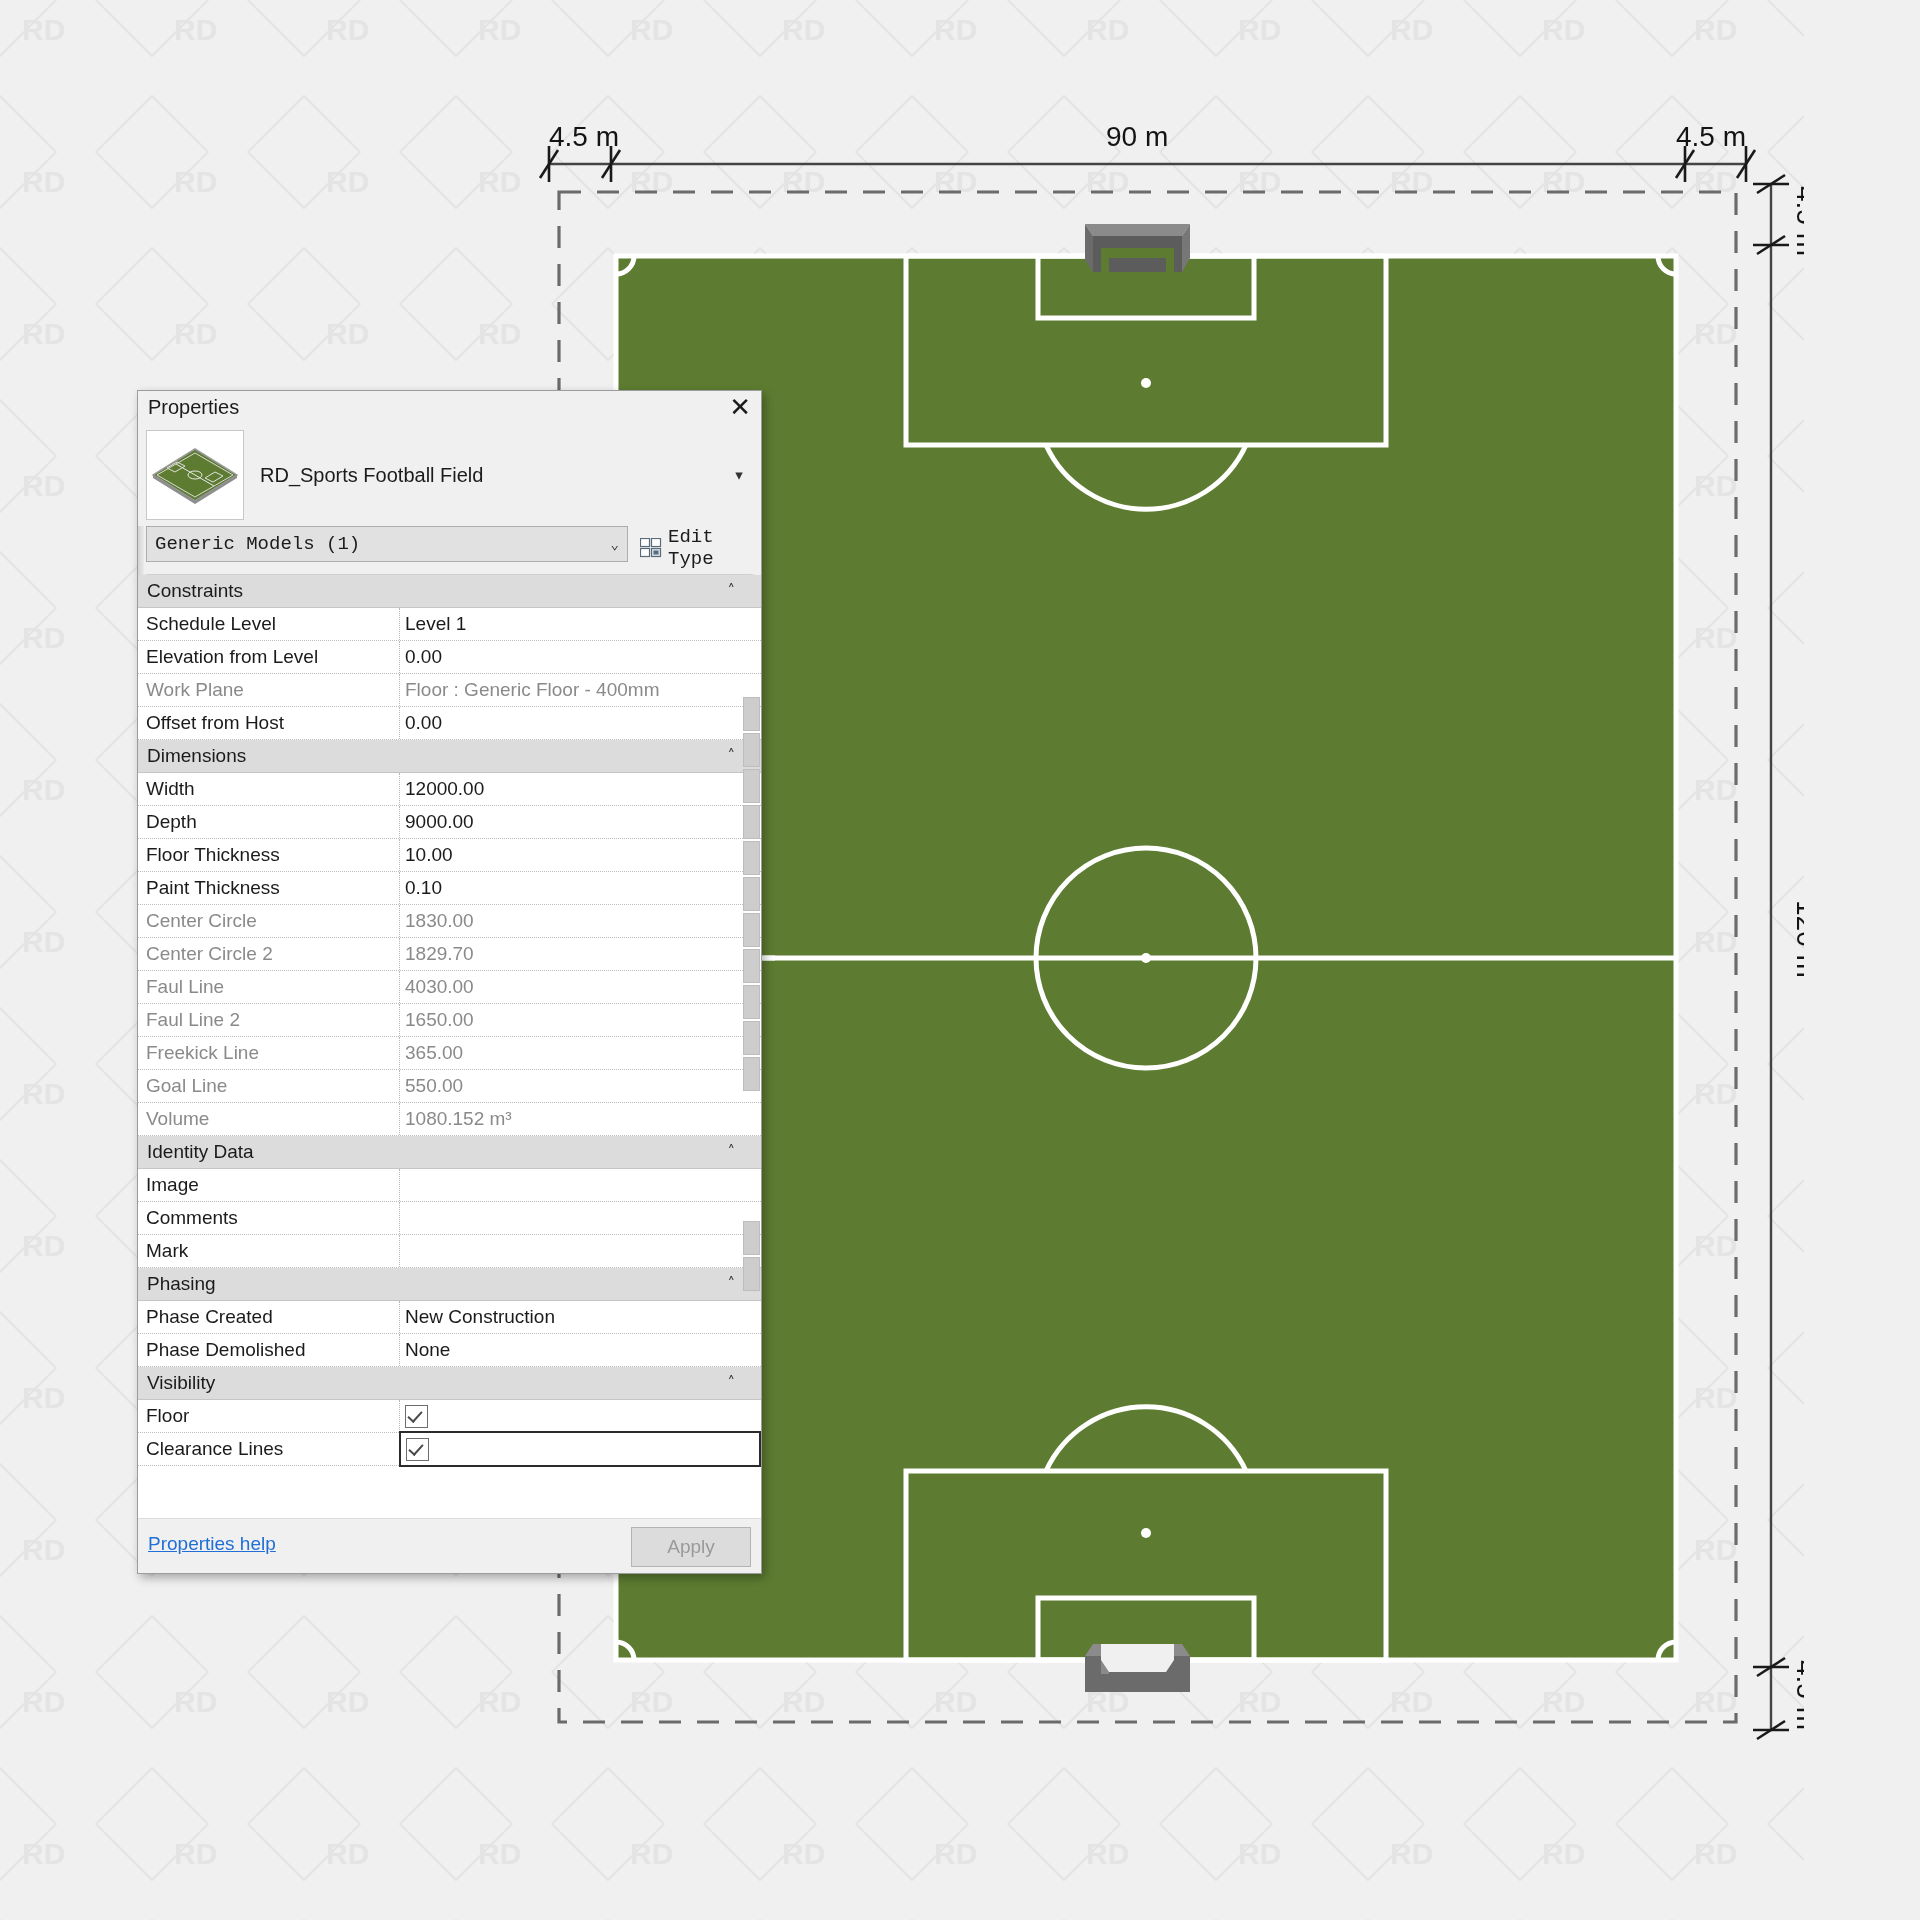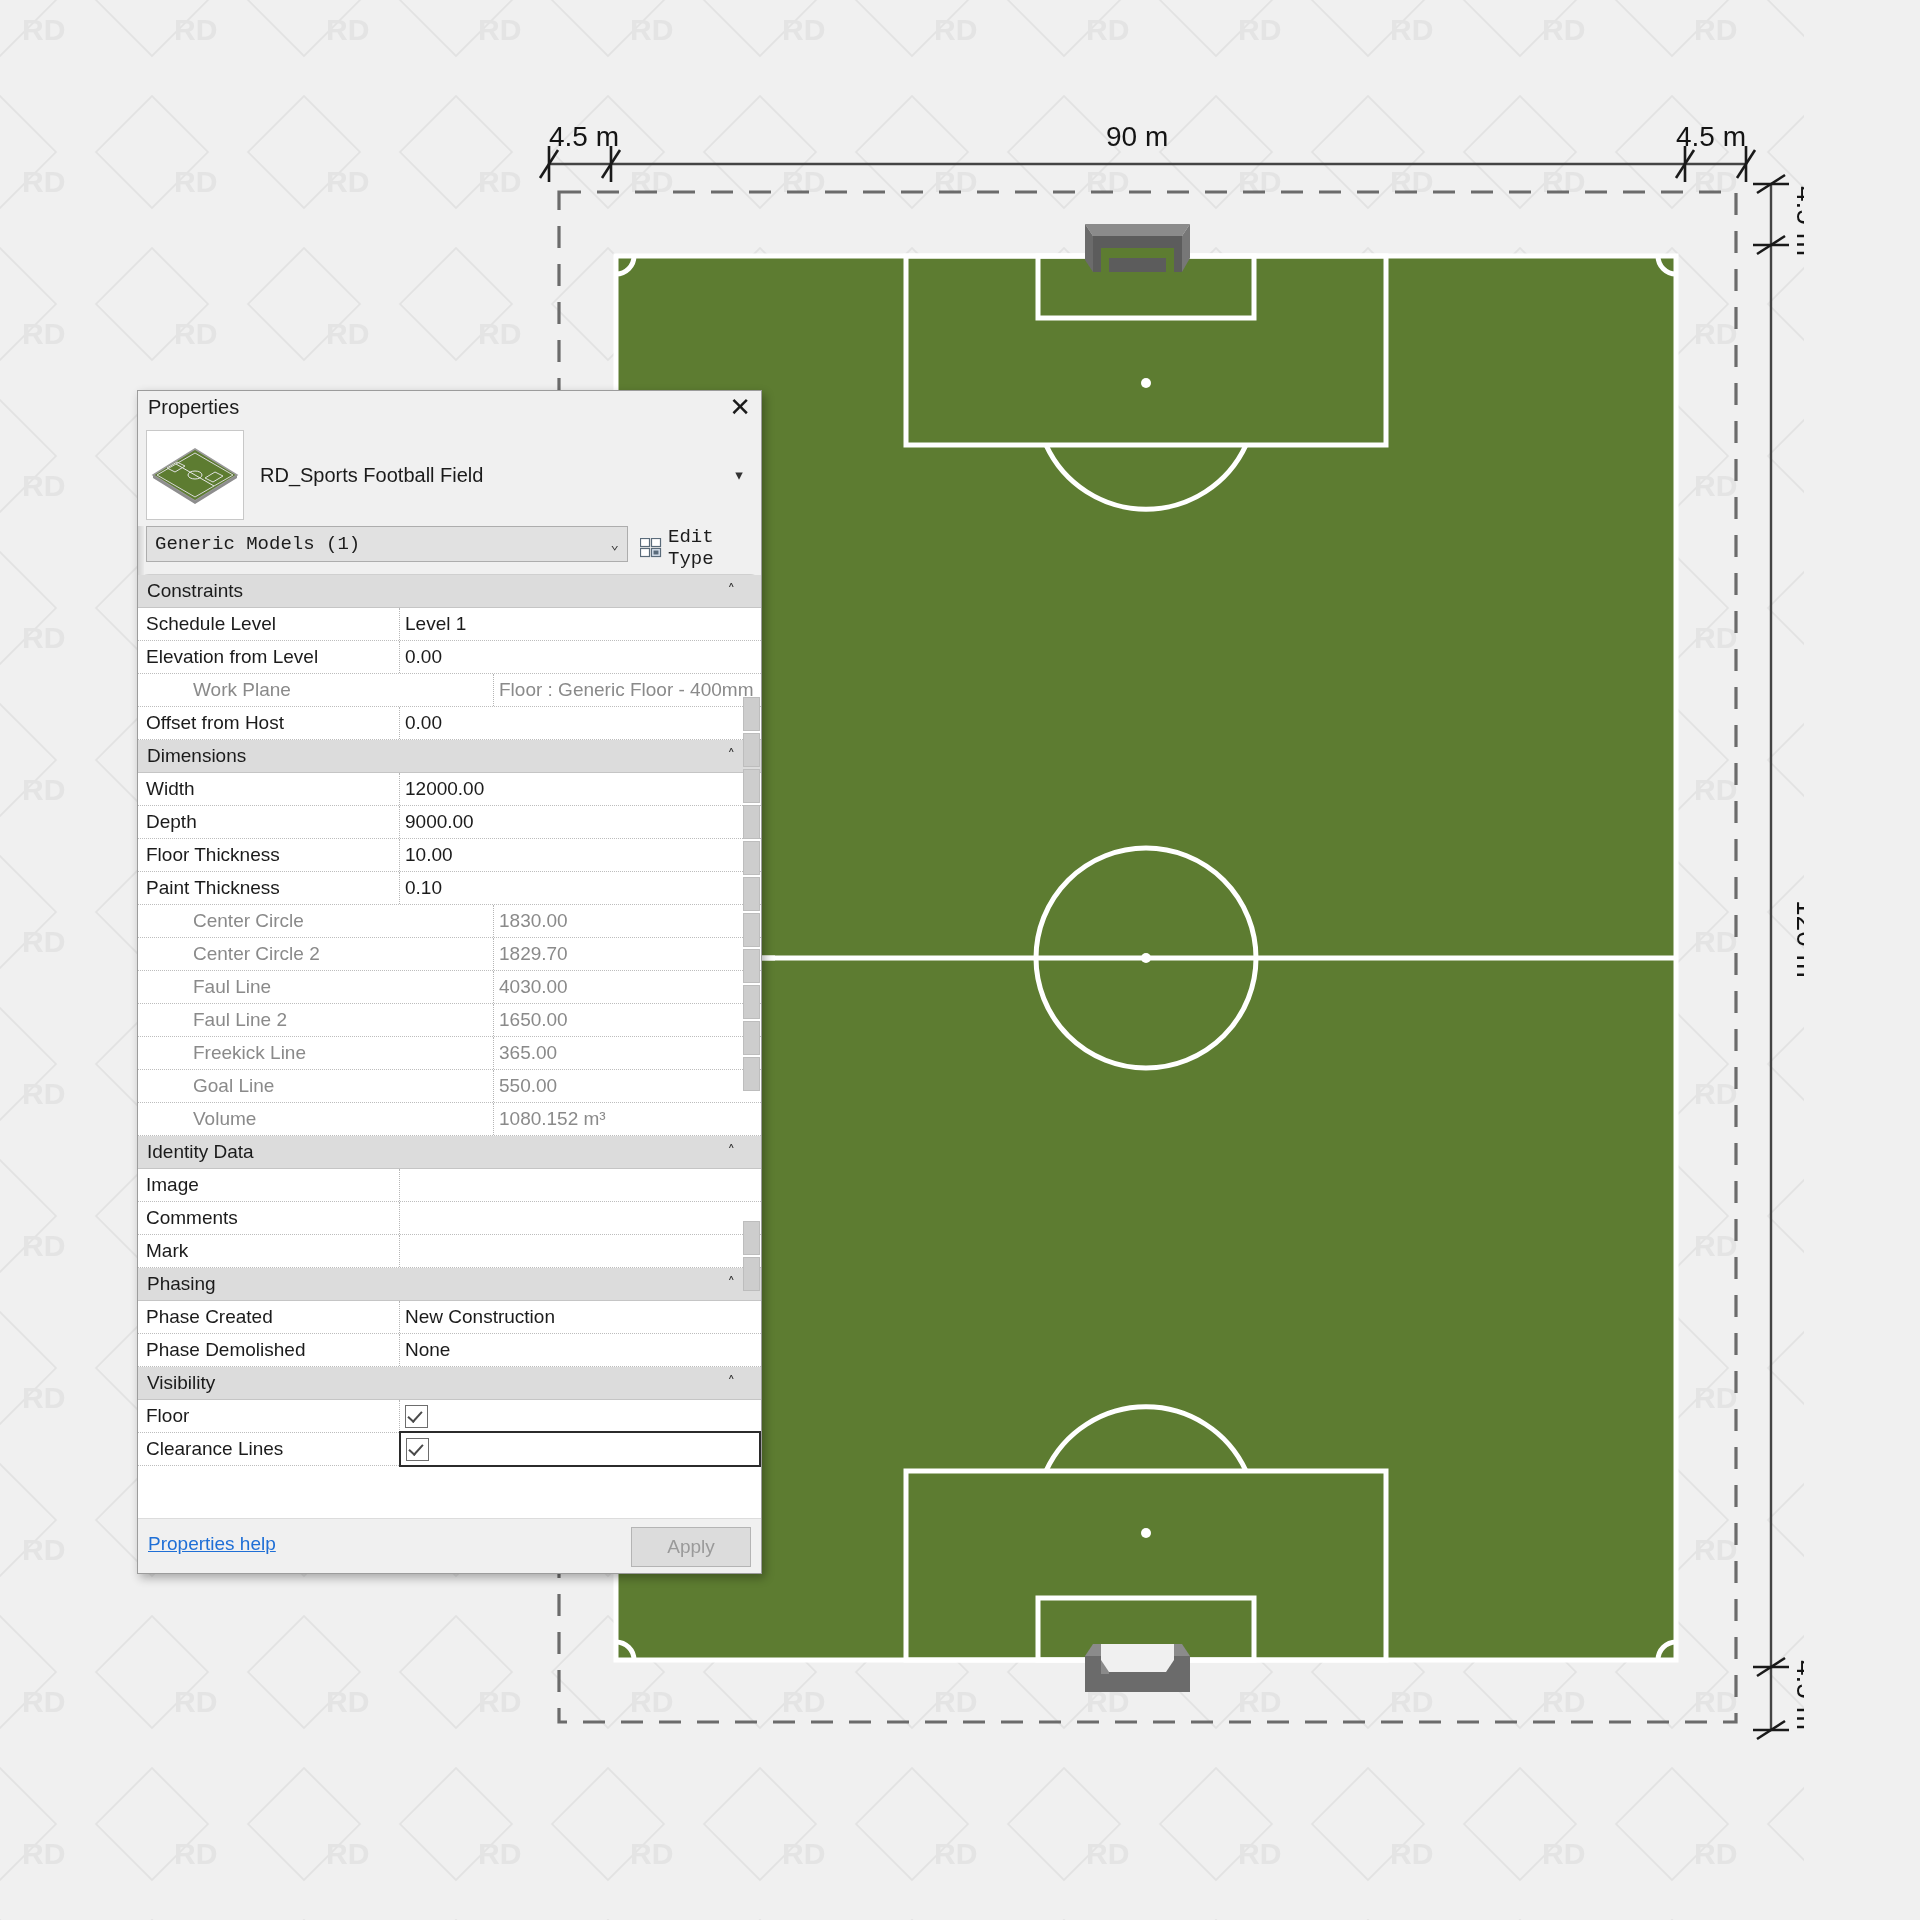--- a/index.html
+++ b/index.html
@@ -189,21 +189,21 @@
     padding-left: 5px;
     font-size: 19px;
     color: #1b1b1b;
     border-left: 1px dotted #b6b6b6;
     height: 100%;
     display: flex;
     align-items: center;
     white-space: nowrap;
     overflow: hidden;
   }
-  .prow.readonly .pname, .prow.readonly .pval { color: #8a8a8a; margin-left: 47px; }
+  .prow.readonly .pname, .prow.readonly .pval { color: #8a8a8a; }
   .chk {
     width: 21px; height: 21px;
     border: 1px solid #6d6d6d;
     background: #fff;
     display: inline-block;
     position: relative;
     cursor: pointer;
   }
   .chk::after {
     content: "";

